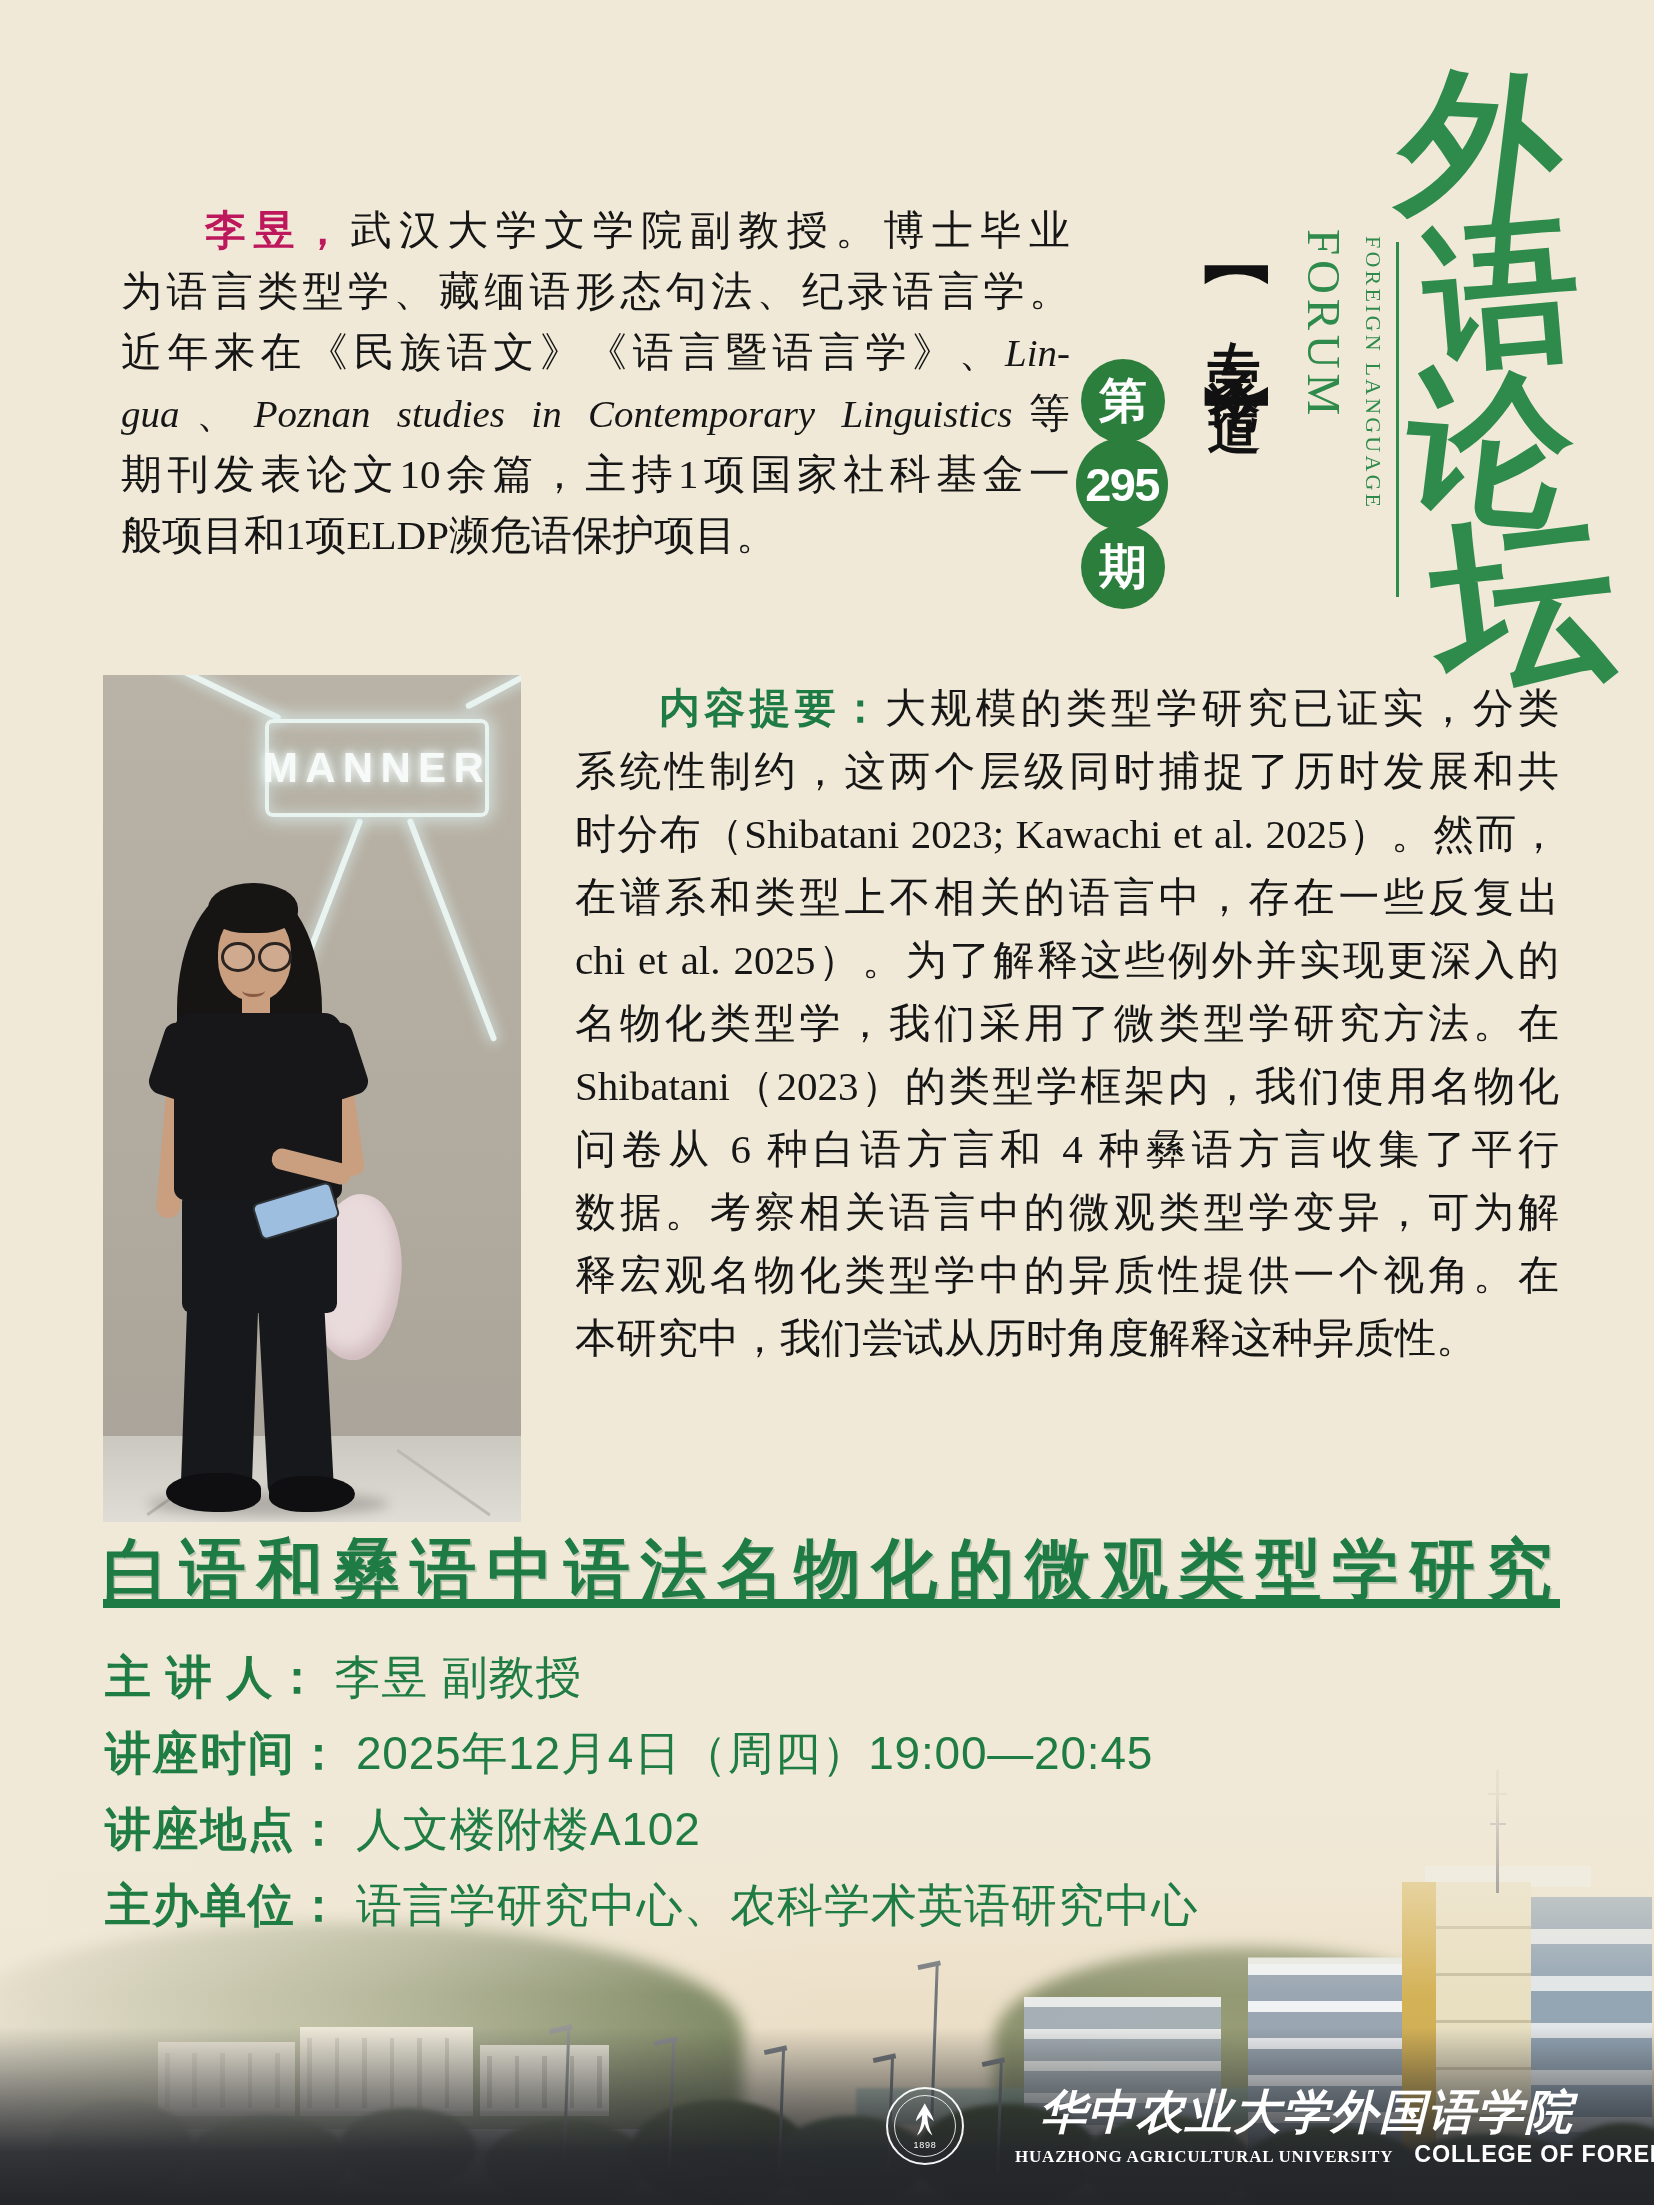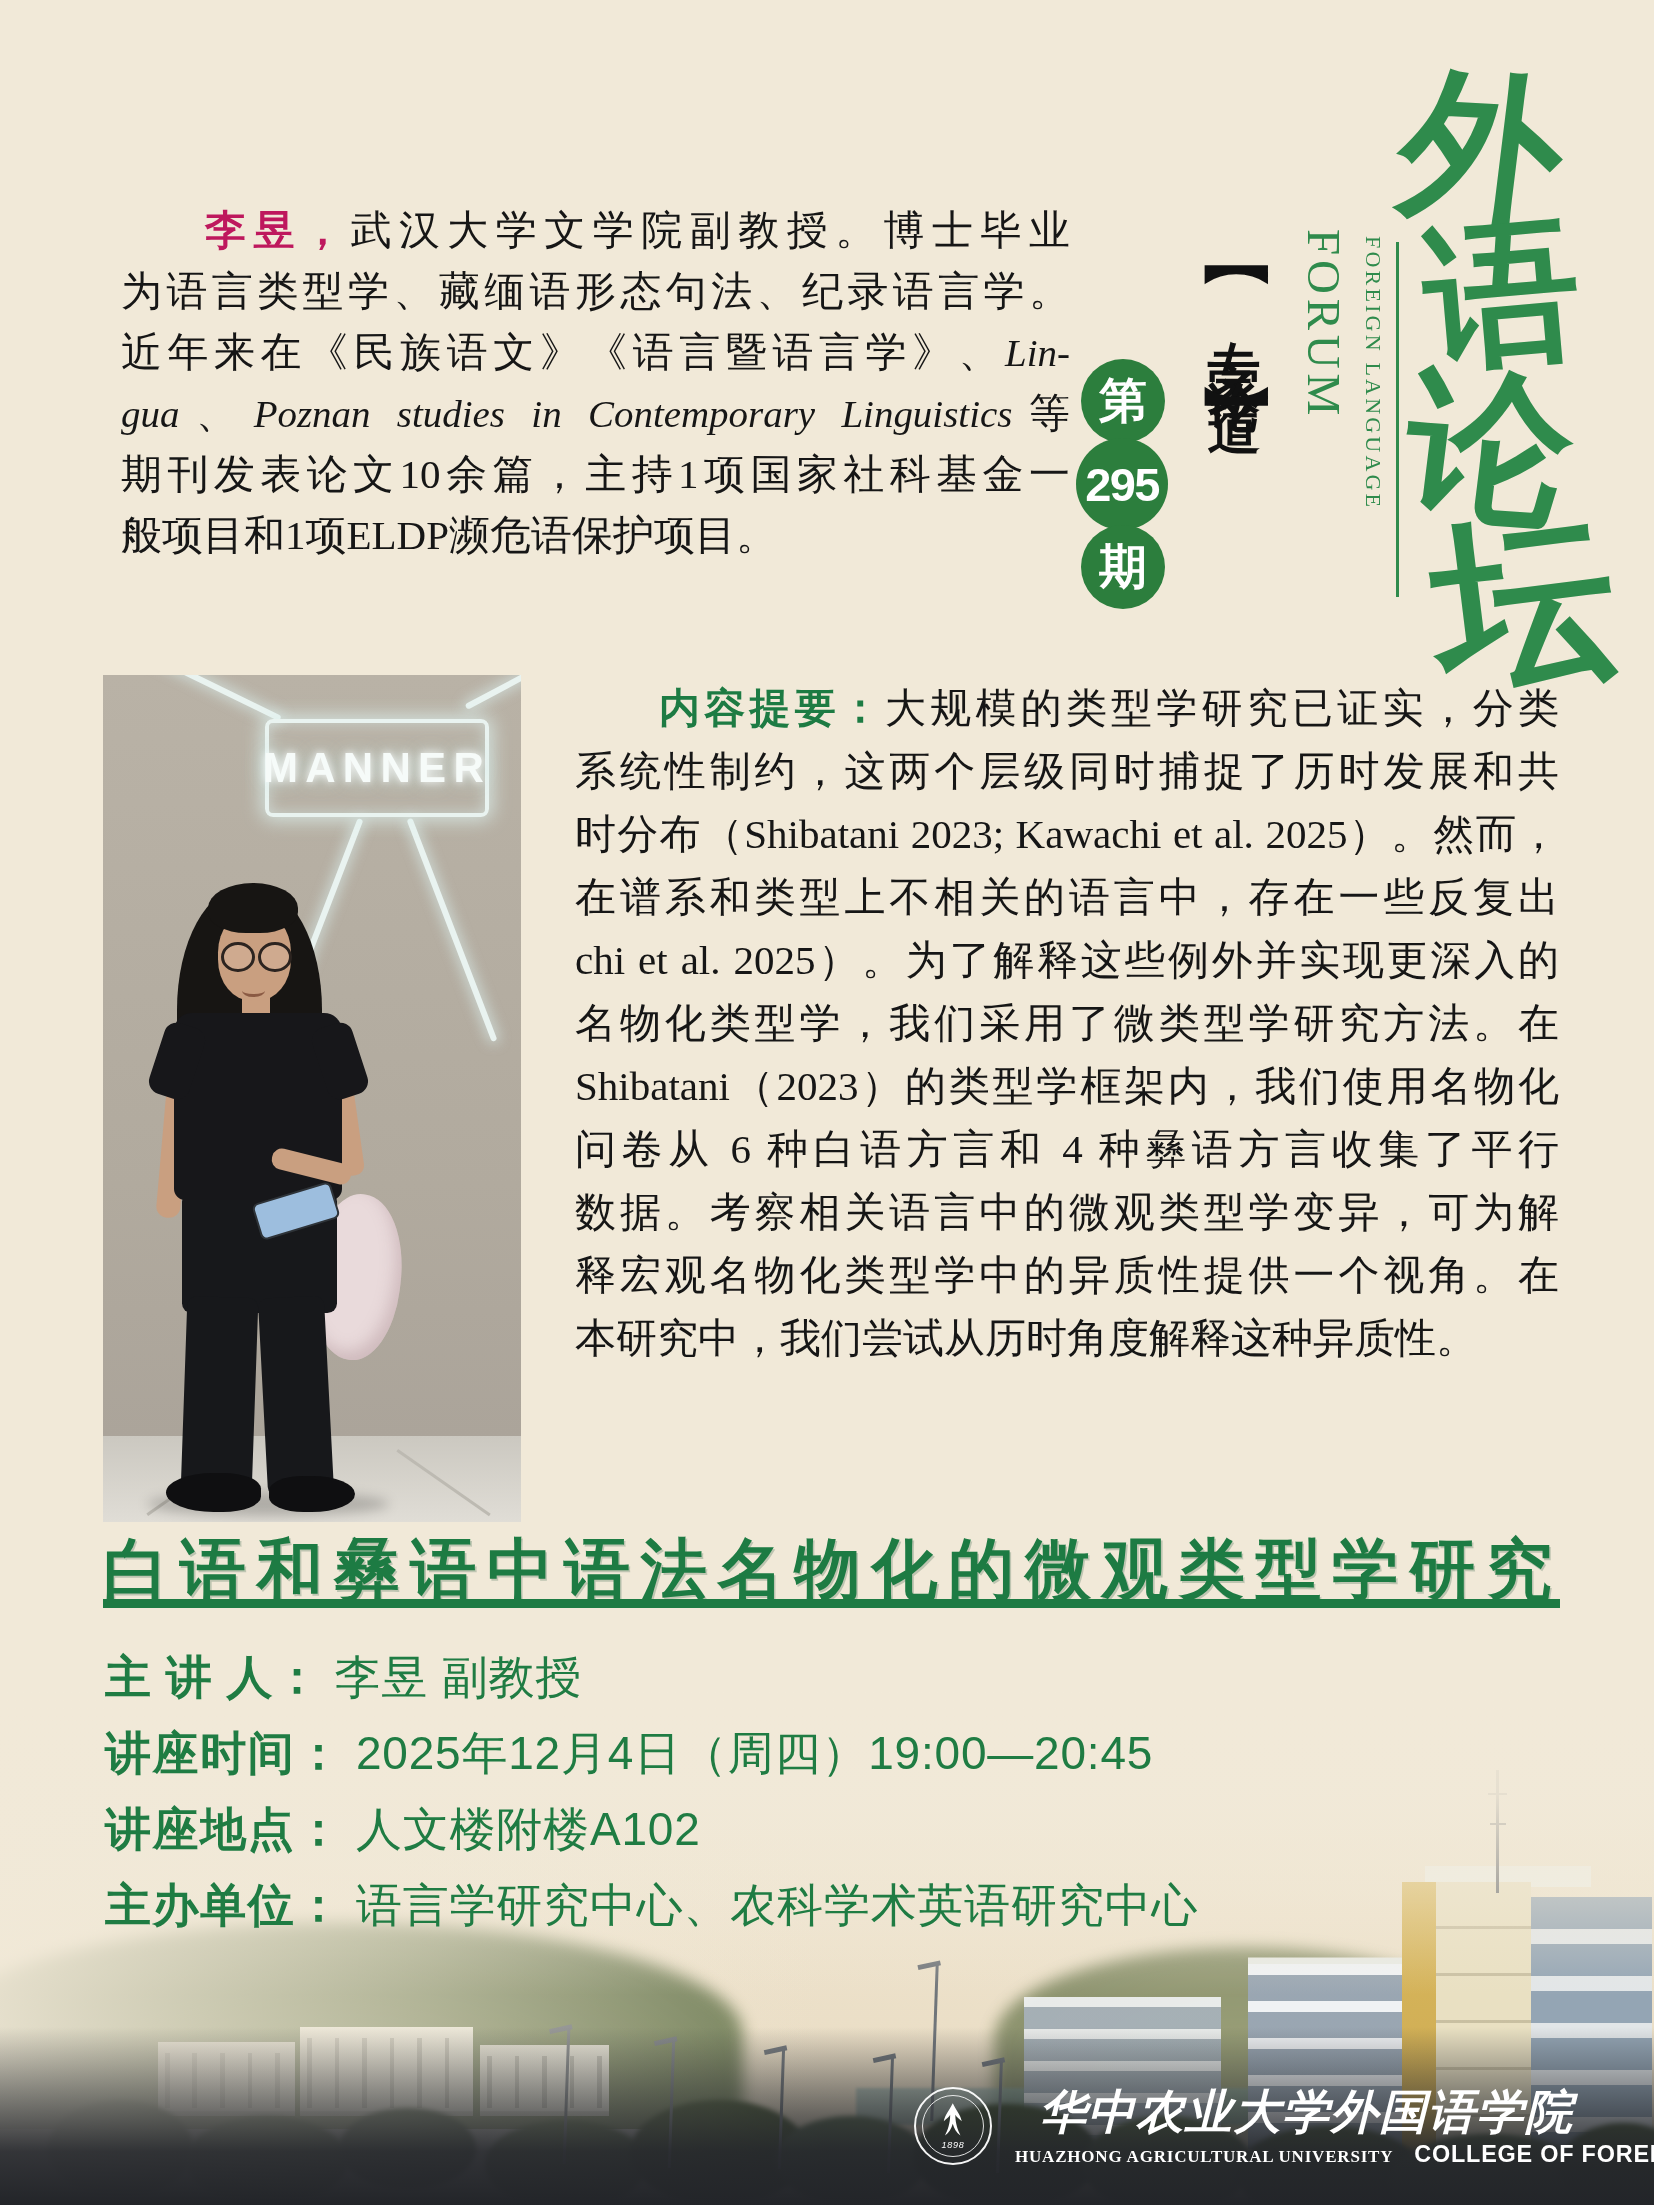--- a/index.html
+++ b/index.html
@@ -135,22 +135,22 @@
           background:linear-gradient(180deg,#c6c4bd,#d7d5ce);}
   .c-tree{position:absolute;border-radius:50%;filter:blur(2.4px);}
   .c-pole{position:absolute;width:3.2px;background:#70757a;transform:rotate(2deg);}
   .c-pole::after{content:"";position:absolute;left:-18px;top:0;width:22.6px;height:4.8px;background:#70757a;transform:rotate(-14deg);}
   .c-fadeTop{position:absolute;inset:0;background:linear-gradient(180deg,#f1e9d8 0%,rgba(241,233,216,.92) 22%,rgba(241,233,216,.55) 38%,rgba(241,233,216,0) 60%);}
   .c-fadeLeft{position:absolute;inset:0;background:linear-gradient(90deg,rgba(241,233,216,.9) 0%,rgba(241,233,216,.45) 26%,rgba(241,233,216,0) 50%);}
   .c-dark{position:absolute;left:0;top:347px;width:100%;height:178px;
           background:linear-gradient(180deg,rgba(37,40,45,0) 0%,rgba(37,40,45,.55) 40%,rgba(36,38,43,.92) 70%,#232529 100%);}
 
   
-  .seal{position:absolute;left:914px;top:2087px;width:78px;height:78px;border:2.4px solid rgba(255,255,255,.95);
-        border-radius:50%;box-sizing:border-box;font-style:italic;}
+  .seal{position:absolute;left:886px;top:2087px;width:78px;height:78px;border:2.4px solid rgba(255,255,255,.95);
+        border-radius:50%;box-sizing:border-box;}
   .seal-inner{position:absolute;left:5.7px;top:5.7px;right:5.7px;bottom:5.7px;border:1.6px solid rgba(255,255,255,.85);
         border-radius:50%;display:flex;flex-direction:column;align-items:center;justify-content:center;}
   .seal-year{color:#fff;font-size:9px;letter-spacing:0.8px;margin-top:1.6px;}
   .logo-cn{position:absolute;left:1011px;top:2081px;width:549px;color:#ffffff;font-size:47px;font-weight:bold;
         font-style:italic;font-family:"Liberation Serif",serif;letter-spacing:1.6px;white-space:nowrap;margin-left:28px;}
   .logo-en{position:absolute;left:1015px;top:2141px;display:flex;align-items:baseline;gap:21px;color:#fff;white-space:nowrap;}
   .logo-en .uni{font-family:"Liberation Serif",serif;font-weight:bold;font-size:17px;letter-spacing:0.8px;}
   .logo-en .col{font-family:"Liberation Sans",sans-serif;font-weight:bold;font-size:23.4px;letter-spacing:0.8px;}
 </style>
 </head>

